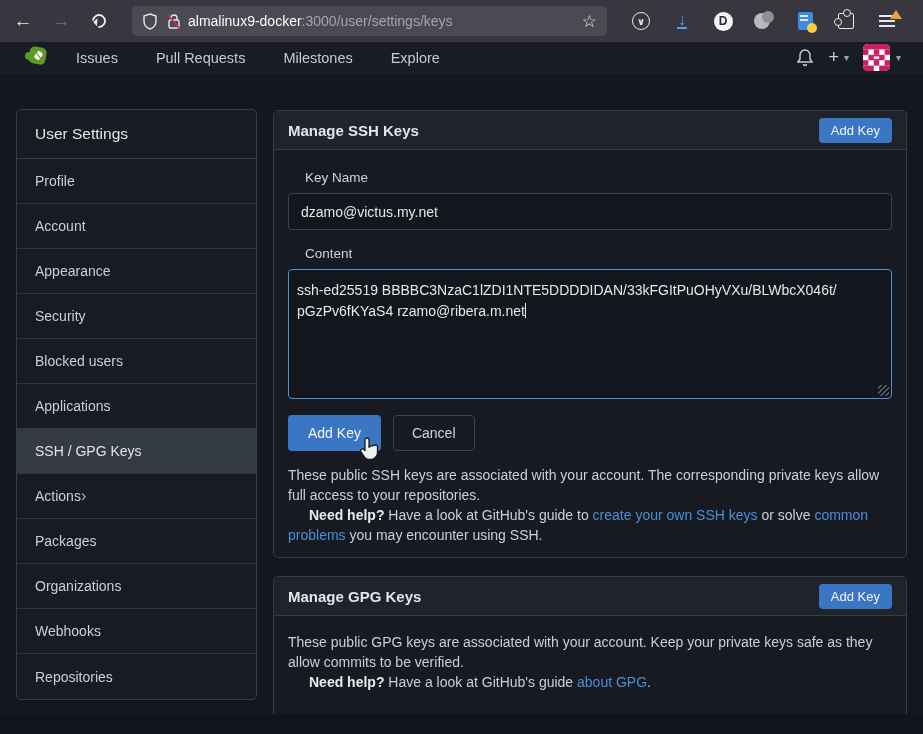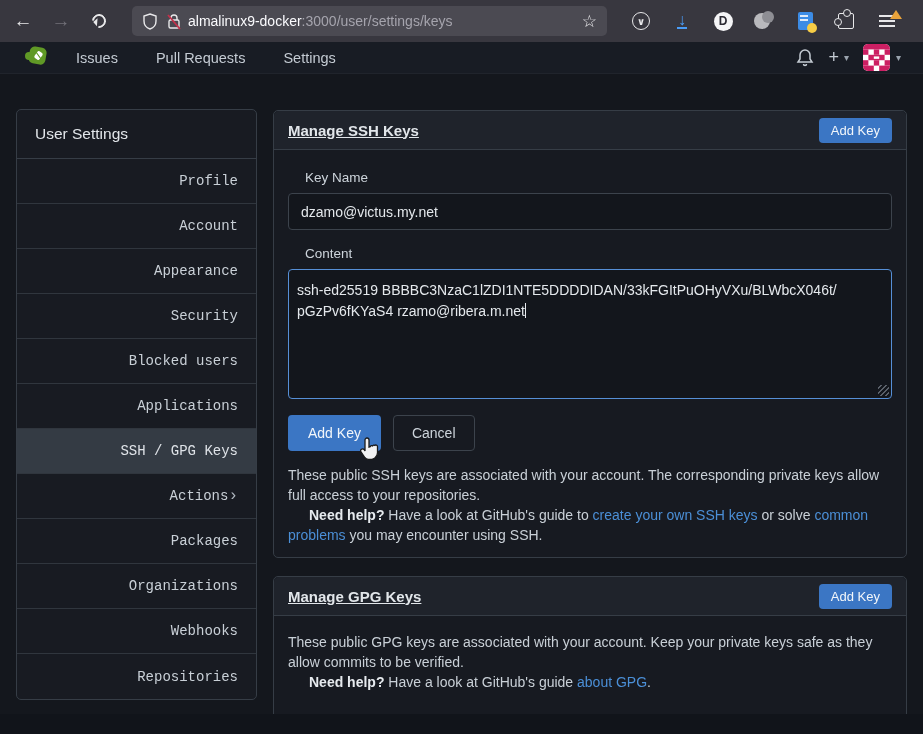--- a/index.html
+++ b/index.html
@@ -59,33 +59,33 @@
   .avatar{ width:27px; height:27px; border-radius:5px; overflow:hidden; }
 
   
   .page-footer{ position:absolute; left:0; top:714px; width:923px; height:20px; background:#11141a; }
 
   
   .sidebar{ position:absolute; left:16px; top:109px; width:241px;
     background:#181b22; border:1px solid #363d46; border-radius:5px; overflow:hidden; }
   .sidebar-header{ padding:15px 18px; font-size:15.5px; color:#e2e6ea; border-bottom:1px solid #363d46; }
   .side-item{ padding:13px 18px; font-size:14px; color:#c9d0d7; border-bottom:1px solid #30363e;
-    display:flex; align-items:center; justify-content:flex-end; height:45px;font-family:Liberation Mono, monospace; }
+    display:flex; align-items:center; justify-content:flex-start; height:45px; }
   .side-item:last-child{ border-bottom:none; }
   .side-item.active{ background:#343b44; color:#dfe3e8; }
   .chev{ color:#aeb6bf; font-size:16px; }
 
   
   .panel{ position:absolute; left:273px; width:634px; background:#171a21;
     border:1px solid #363d46; border-radius:5px; }
   .panel-ssh{ top:110px; height:448px; }
   .panel-gpg{ top:576px; height:163px; }
   .panel-header{ height:39px; background:#1f232b; border-bottom:1px solid #363d46;
     border-radius:5px 5px 0 0; display:flex; align-items:center; padding:0 14px; }
-  .panel-title{ font-size:15px; font-weight:bold; color:#e2e6ea;text-decoration:underline; }
+  .panel-title{ font-size:15px; font-weight:bold; color:#e2e6ea; }
   .btn-primary{ margin-left:auto; background:#3b76c4; color:#f2f6fa; font-size:13px;
     padding:5px 12px; border-radius:4px; border:none; font-family:inherit; }
   .panel-body{ padding:14px; }
   .field-label{ font-size:13.5px; color:#cdd4db; margin:6px 17px 8px; }
   .text-input{ width:100%; height:37px; background:#13161c; border:1px solid #3c434c;
     border-radius:4px; color:#e4e8ec; font-size:14px; padding:0 12px;
     font-family:"Liberation Sans","DejaVu Sans",sans-serif; }
   .textarea{ width:100%; height:130px; background:#13161c; border:1px solid #568fd6;
     border-radius:4px; color:#e4e8ec; font-size:14px; padding:10px 8px; line-height:21px;
     word-break:break-all; position:relative; }
@@ -154,21 +154,22 @@
   <div class="logo-wrap">
     <svg width="26" height="26" viewBox="0 0 26 26">
       <circle cx="5" cy="13" r="4" fill="#609926"></circle>
       <rect x="5" y="4" width="17" height="17" rx="5" fill="#609926" transform="rotate(10 13 13)"></rect>
       <rect x="11.5" y="8.5" width="6" height="8" rx="1.5" fill="#fff" transform="rotate(35 14.5 12.5)"></rect>
       <line x1="12" y1="9" x2="17" y2="16" stroke="#609926" stroke-width="1.2"></line>
     </svg>
   </div>
   <div class="nav-item">Issues</div>
   <div class="nav-item">Pull Requests</div>
-  <div class="nav-item">Settings</div>
+  <div class="nav-item">Milestones</div>
+  <div class="nav-item">Explore</div>
   <div class="nav-right">
     <svg width="18" height="20" viewBox="0 0 18 20">
         <path d="M9 2 a5 5 0 0 1 5 5 v4 l2 3 H2 l2-3 V7 a5 5 0 0 1 5-5 Z" fill="none" stroke="#c4cbd3" stroke-width="1.5"></path>
         <path d="M7.5 16 a1.5 1.5 0 0 0 3 0" fill="none" stroke="#c4cbd3" stroke-width="1.5"></path>
       </svg>
     <div class="plus-group">
         <span>+</span>
         <span class="caret">▾</span>
       </div>
     <div style="display:flex;align-items:center;gap:6px">

